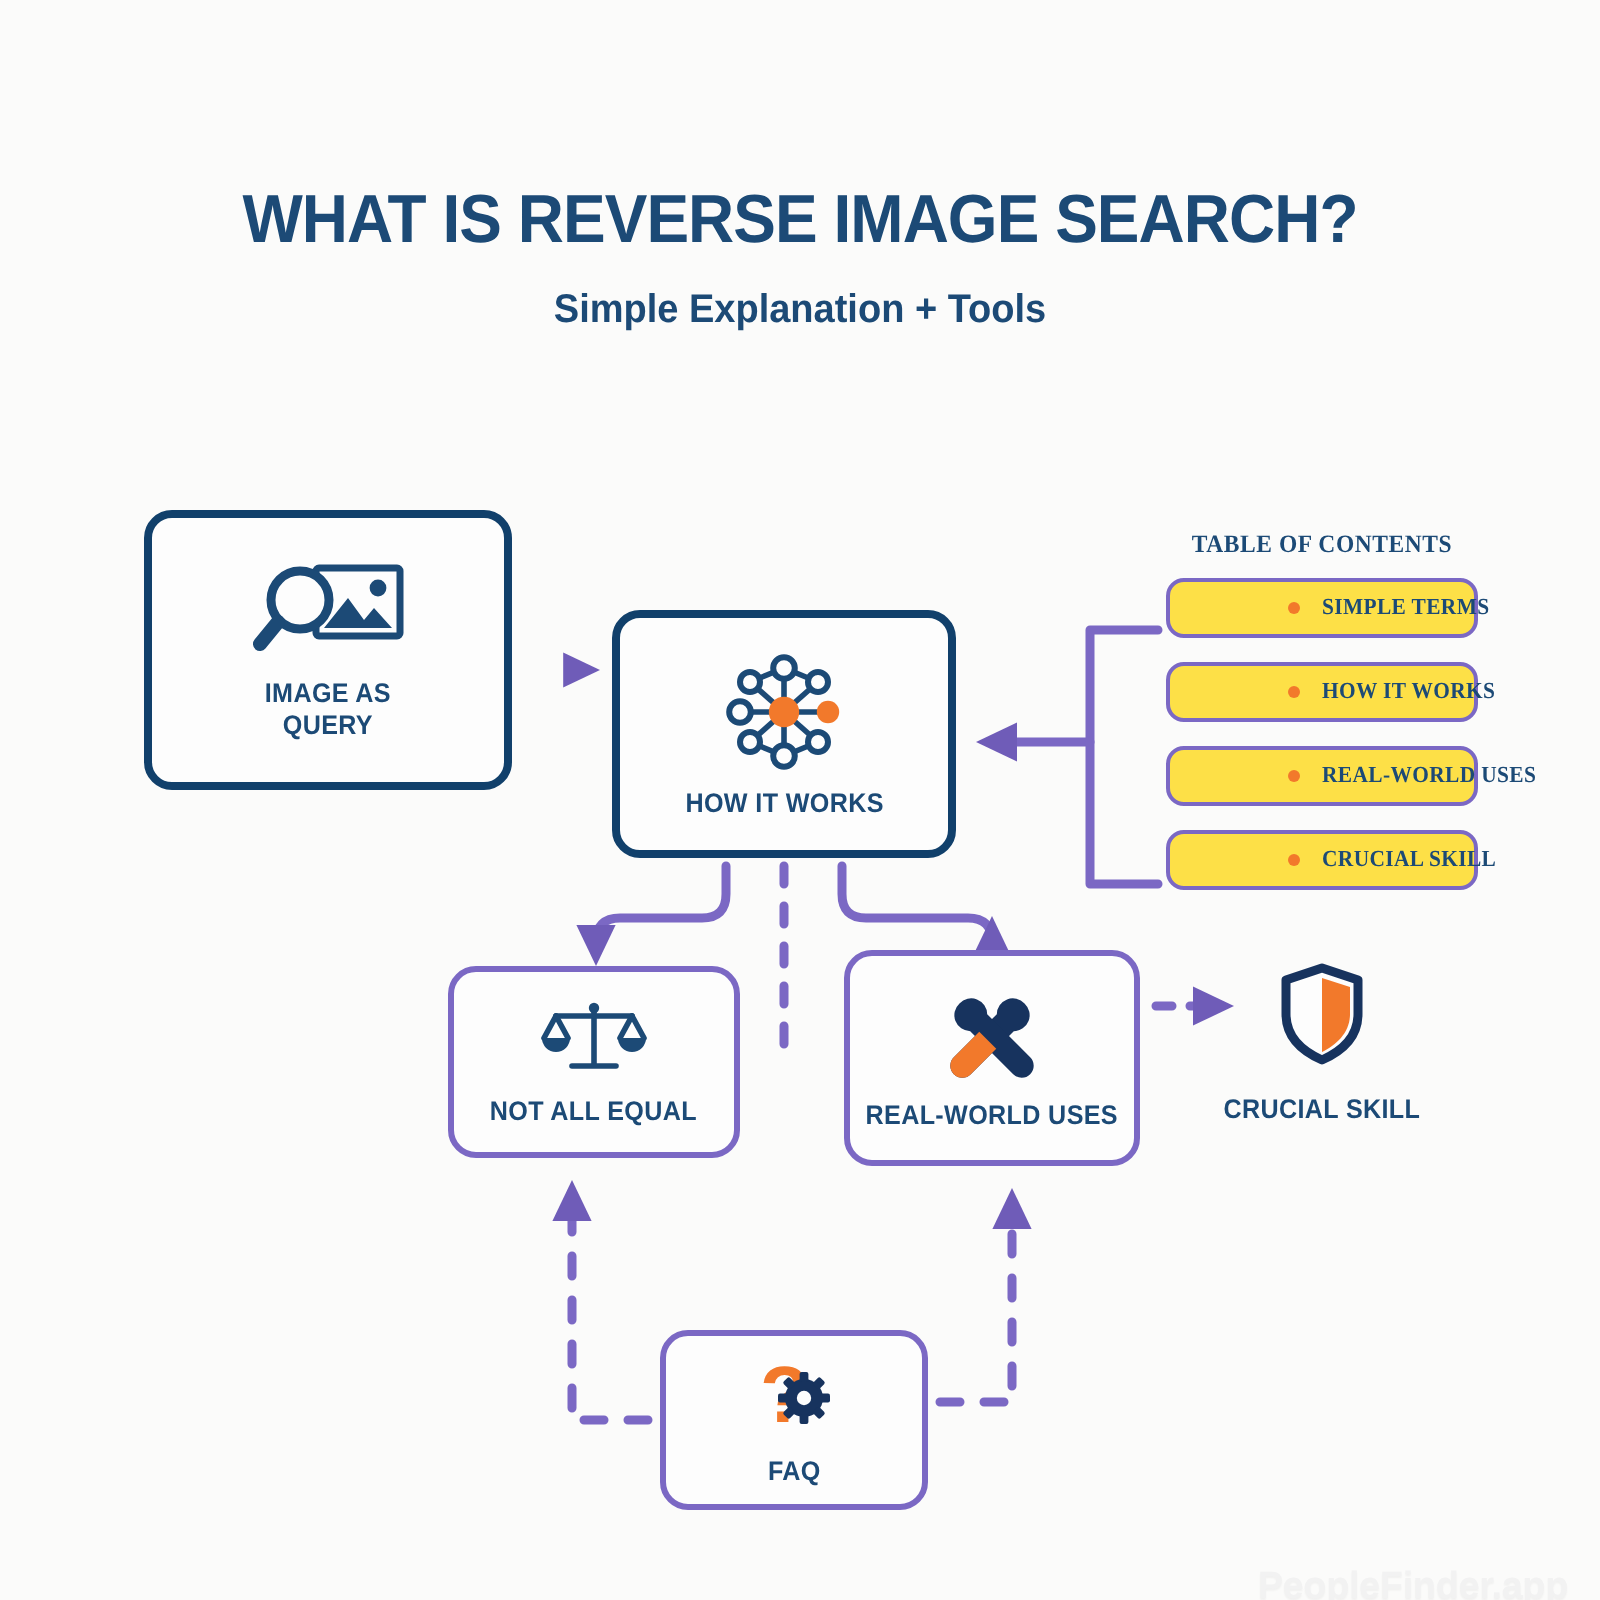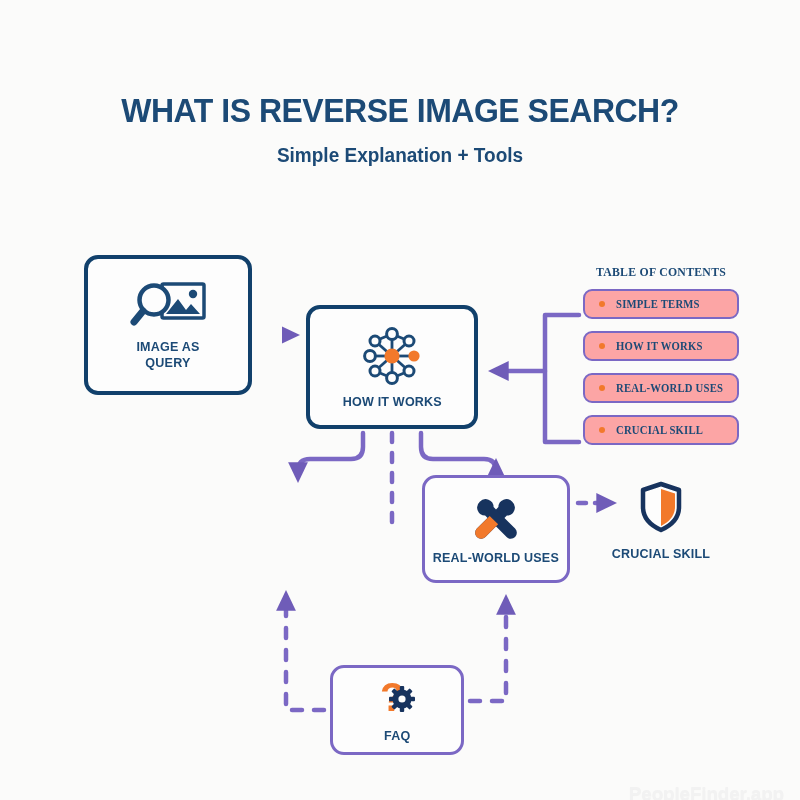--- a/index.html
+++ b/index.html
@@ -42,40 +42,41 @@
   .node.purple{border:3.5px solid #7b68c4;}
   .node .lbl{
     font-size:13.5px;font-weight:bold;color:#1c4a76;
     text-align:center;line-height:1.15;letter-spacing:0.2px;
     transform:scaleX(0.93);
     margin-top:7px;
   }
   .node .ico{display:block;line-height:0;}
 
   
-  #node-image-query{left:84px;top:236px;width:168px;height:140px;}
+  #node-image-query{left:72px;top:236px;width:184px;height:140px;}
   #node-how-it-works{left:306px;top:286px;width:172px;height:124px;}
   #node-not-all-equal{left:224px;top:464px;width:146px;height:96px;}
   #node-real-world-uses{left:422px;top:456px;width:148px;height:108px;}
   #node-faq{left:330px;top:646px;width:134px;height:90px;align-items:center;}
 
   
   #toc{position:absolute;left:583px;top:246px;width:156px;font-family:Liberation Serif, serif;}
   #toc-heading{
     font-size:12.5px;font-weight:bold;color:#1c4a76;
     text-align:center;letter-spacing:0.3px;
     transform:scaleX(0.94);
     margin-bottom:9px;
   }
   .toc-item{
     height:30px;margin-bottom:12px;
     border:2.5px solid #7b68c4;border-radius:9px;
-    background:#fca5a5;
+    background:#fde047;
     display:flex;align-items:center;
     box-sizing:border-box;
+    padding-left:45px;
   }
   .toc-bullet{
     width:6px;height:6px;border-radius:50%;
     background:#f2792b;margin-left:14px;flex:0 0 auto;
   }
   .toc-label{
     font-size:11.5px;font-weight:bold;color:#1c4a76;
     margin-left:11px;letter-spacing:0.2px;
     transform:scaleX(0.93);transform-origin:left center;
     white-space:nowrap;
@@ -180,20 +181,39 @@
           <circle cx="19" cy="46" r="5"></circle>
           <circle cx="53" cy="46" r="5"></circle>
         </g>
         <circle cx="58" cy="31" r="5.6" fill="#f2792b"></circle>
         <circle cx="36" cy="31" r="7.6" fill="#f2792b"></circle>
       </svg>
     </span>
     <div class="lbl">HOW IT WORKS</div>
   </div>
 
+  <div class="node purple" id="node-not-all-equal">
+    <span class="ico">
+      <svg width="58" height="42" viewBox="0 0 58 42">
+        <g stroke="#1c4a76" stroke-width="2.8" fill="none" stroke-linecap="round">
+          <line x1="29" y1="5" x2="29" y2="33"></line>
+          <line x1="10" y1="9" x2="48" y2="9"></line>
+          <line x1="18" y1="34" x2="40" y2="34"></line>
+          <line x1="10" y1="9" x2="4" y2="20"></line>
+          <line x1="10" y1="9" x2="16" y2="20"></line>
+          <line x1="48" y1="9" x2="42" y2="20"></line>
+          <line x1="48" y1="9" x2="54" y2="20"></line>
+        </g>
+        <path d="M3,20 L17,20 A7,7 0 0 1 3,20 Z" fill="#1c4a76"></path>
+        <path d="M41,20 L55,20 A7,7 0 0 1 41,20 Z" fill="#1c4a76"></path>
+        <circle cx="29" cy="5" r="2.6" fill="#1c4a76"></circle>
+      </svg>
+    </span>
+    <div class="lbl">NOT ALL EQUAL</div>
+  </div>
 
   <div class="node purple" id="node-real-world-uses">
     <span class="ico">
       <svg width="58" height="50" viewBox="0 0 58 50">
         <g transform="rotate(45 29 25)">
           <path d="M29,2 a8,8 0 0 0 -6,13.6 L23,46 a6,6 0 0 0 12,0 L35,15.6 A8,8 0 0 0 29,2 Z
                    M25.5,3.6 L25.5,9.5 L32.5,9.5 L32.5,3.6 A8,8 0 0 0 25.5,3.6 Z" fill="#17335e"></path>
         </g>
         <g transform="rotate(-45 29 25)">
           <path d="M29,2 a8,8 0 0 0 -6,13.6 L23,46 a6,6 0 0 0 12,0 L35,15.6 A8,8 0 0 0 29,2 Z

